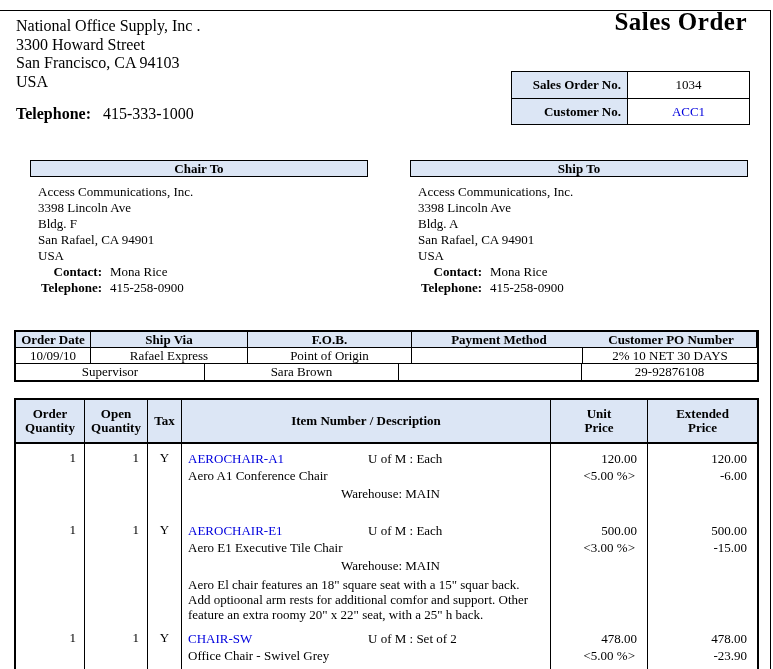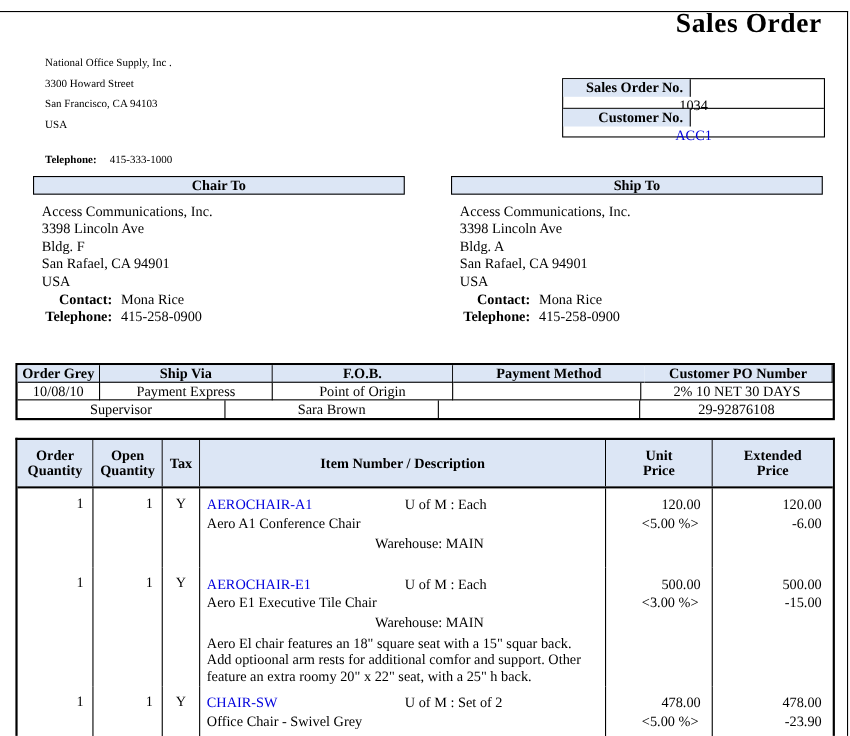--- a/index.html
+++ b/index.html
@@ -5,31 +5,31 @@
   * { margin:0; padding:0; box-sizing:border-box; }
   html,body { background:#fff; }
   body {
     width:773px; height:669px; position:relative; overflow:hidden;
     font-family:"Liberation Serif", serif; color:#000; font-size:13px;
   }
   .frame { position:absolute; left:0; top:10px; width:771px; height:659px;
            border-top:1px solid #000; border-right:1px solid #000; }
 
   
-  .seller { position:absolute; left:41px; top:17px; font-size:10px; line-height:18.5px;margin-top:32px; }
+  .seller { position:absolute; left:16px; top:17px; font-size:16px; line-height:18.5px; }
   .seller .tel { margin-top:14px; display:flex; }
   .seller .tel .k { font-weight:bold; }
   .seller .tel .v { margin-left:12px; }
 
   
   .title { position:absolute; top:8px; right:26px; font-size:25px; font-weight:bold; letter-spacing:0.5px; }
 
   
   .oi { position:absolute; left:511px; top:71px; width:239px; border:1px solid #000; }
-  .oi-row { display:flex; height:26px;flex-direction:column; }
+  .oi-row { display:flex; height:26px; }
   .oi-row.second { border-top:1px solid #000; }
   .oi-label { width:116px; background:#dce6f5; border-right:1px solid #000; font-weight:bold;
               display:flex; align-items:center; justify-content:flex-end; padding-right:6px; }
   .oi-value { flex:1; display:flex; align-items:center; justify-content:center; }
 
   
   .addr { position:absolute; top:160px; width:338px; }
   .addr.bill { left:30px; } .addr.ship { left:410px; }
   .addr-head { border:1px solid #000; background:#dce6f5; font-weight:bold; text-align:center;
                height:17px; line-height:15px; }
@@ -138,29 +138,29 @@
     <span class="v">Mona Rice</span>
   </div>
   <div class="addr-kv">
     <span class="k">Telephone:</span>
     <span class="v">415-258-0900</span>
   </div>
 </div>
 
 <div class="od">
   <div class="od-row">
-    <div class="od-cell hd w-a1">Order Grey</div>
+    <div class="od-cell hd w-a1">Order Date</div>
     <div class="od-cell hd w-a2">Ship Via</div>
     <div class="od-cell hd w-a3">F.O.B.</div>
     <div class="od-cell hd w-a5 last">Payment Method</div>
     <div class="od-cell hd w-a4">Customer PO Number</div>
   </div>
   <div class="od-row">
-    <div class="od-cell w-a1">10/08/10</div>
-    <div class="od-cell w-a2">Payment Express</div>
+    <div class="od-cell w-a1">10/09/10</div>
+    <div class="od-cell w-a2">Rafael Express</div>
     <div class="od-cell w-a3">Point of Origin</div>
     <div class="od-cell w-a4"></div>
     <div class="od-cell w-a5 last">2% 10 NET 30 DAYS</div>
   </div>
   <div class="od-row lastrow">
     <div class="od-cell w-b1">Supervisor</div>
     <div class="od-cell w-b2">Sara Brown</div>
     <div class="od-cell w-b3"></div>
     <div class="od-cell w-b4 last">29-92876108</div>
   </div>

